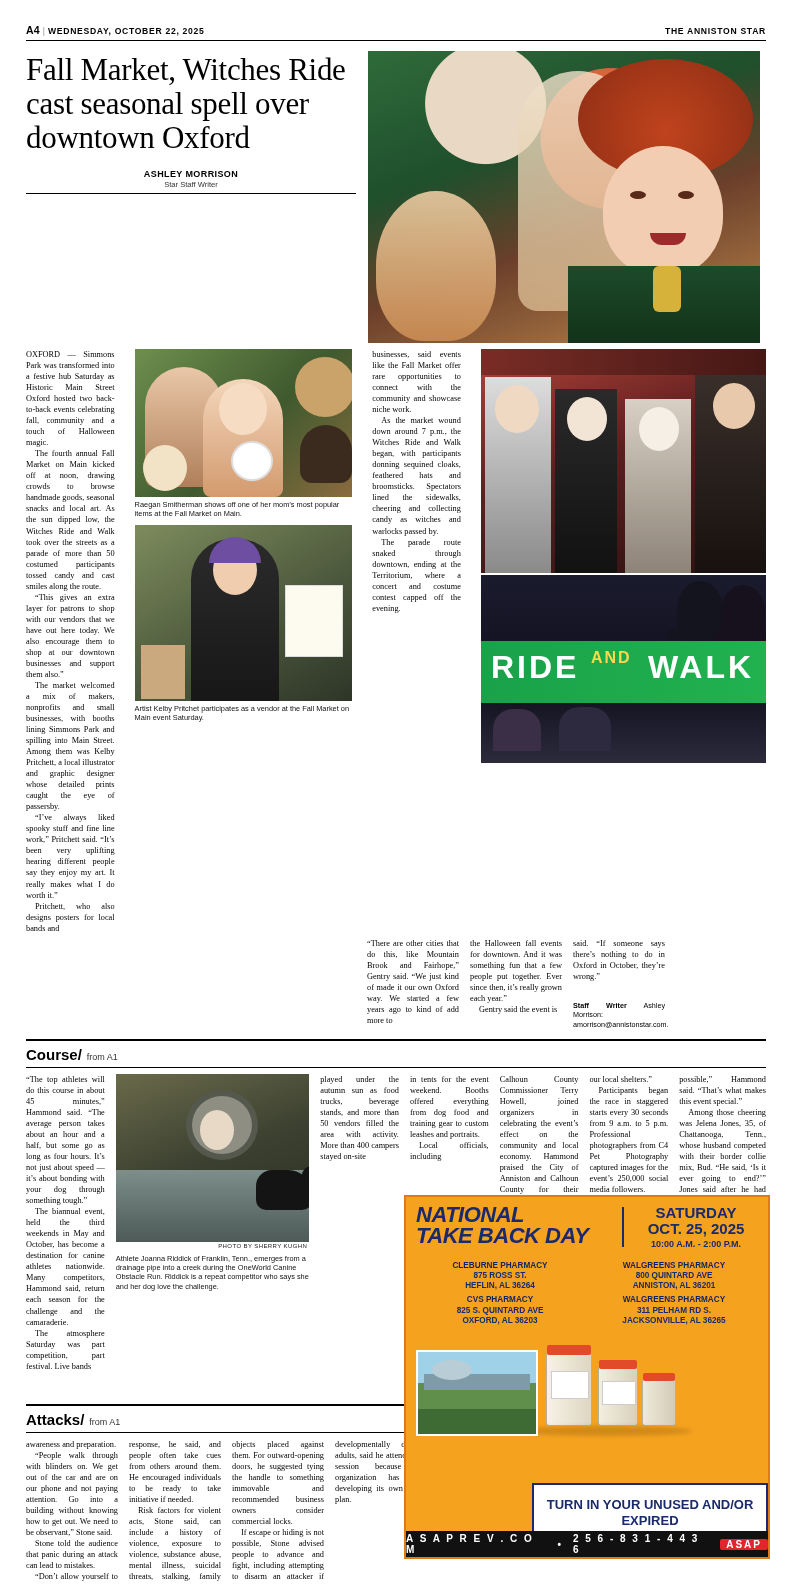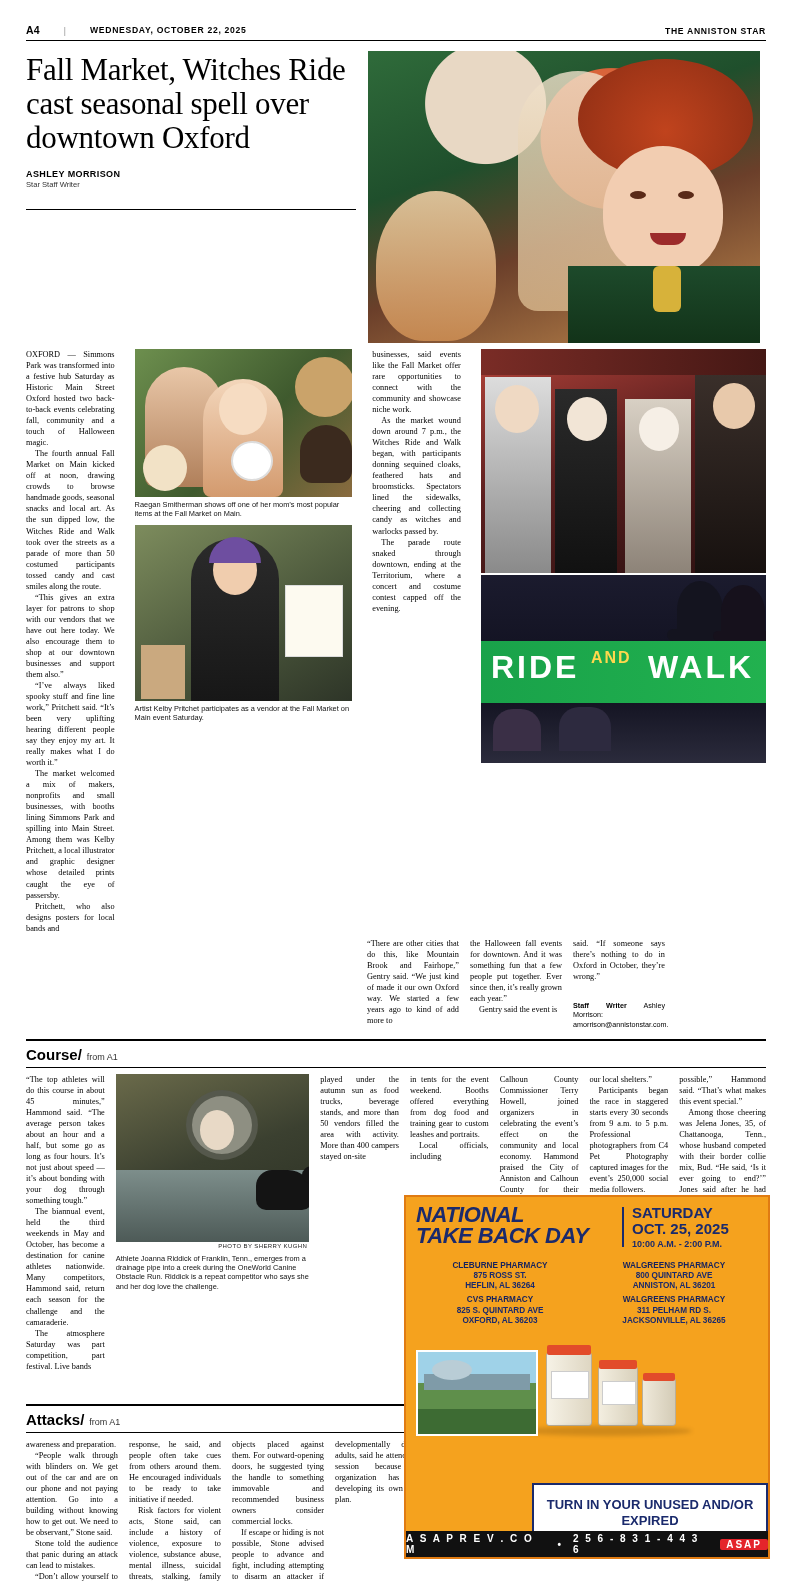--- a/index.html
+++ b/index.html
@@ -6,36 +6,36 @@
   body{font-family:"Liberation Serif", serif;}
   .page{
     width:792px;height:1584px;background:#fff;margin:0 auto;position:relative;
     box-sizing:border-box;padding:24px 26px 18px 26px;overflow:hidden;
   }
   
   .masthead{
     display:flex;align-items:baseline;justify-content:space-between;
     border-bottom:1.6px solid #000;padding-bottom:4px;margin-bottom:10px;
   }
-  .mh-left{display:flex;align-items:center;gap:24px;}
+  .mh-left{display:flex;align-items:flex-end;gap:3px;}
   .mh-page{font-family:"Liberation Sans",sans-serif;font-weight:bold;font-size:10.5px;letter-spacing:.2px;}
   .mh-bar{color:#777;font-size:11px;}
   .mh-date{font-family:"Liberation Sans",sans-serif;font-size:8.6px;letter-spacing:.7px;font-weight:bold;}
   .mh-right{font-family:"Liberation Sans",sans-serif;font-size:8.6px;letter-spacing:.7px;font-weight:bold;}
 
   
   .top-wrap{display:flex;gap:12px;}
   .top-left{width:330px;}
   .headline{
     font-family:"Liberation Serif",serif;font-size:31px;line-height:1.1;
     font-weight:normal;margin:2px 0 14px 0;letter-spacing:-.3px;
   }
   .byline-name{font-family:"Liberation Sans",sans-serif;font-size:9px;font-weight:bold;letter-spacing:.4px;}
   .byline-title{font-family:"Liberation Sans",sans-serif;font-size:7.6px;color:#333;margin-top:1px;}
-  .byline{border-bottom:1px solid #000;padding-bottom:20px;margin-bottom:7px;}
+  .byline{border-bottom:1px solid #000;padding-bottom:4px;margin-bottom:7px;text-align:center;}
   .col{font-size:8.3px;line-height:1.33;text-align:justify;}
   .col p{margin:0;text-indent:9px;}
   .col p.first{text-indent:0;}
   .col p.first::first-letter{}
   .lead{font-family:"Liberation Serif",serif;}
   .lead b{font-weight:bold;}
 
   
   .photo{position:relative;overflow:hidden;background:#ccc;}
   .cap{
@@ -119,22 +119,22 @@
       </div>
     </div>
   </div>
 
   <div style="display:flex;gap:20px;margin-top:6px;">
 
     <div class="col" style="width:92px;">
       <p class="first lead"><b style="font-weight:normal">OXFORD — Simmons Park was transformed into a festive hub Saturday as Historic Main Street Oxford hosted two back-to-back events celebrating fall, community and a touch of Halloween magic.</b></p>
       <p>The fourth annual Fall Market on Main kicked off at noon, drawing crowds to browse handmade goods, seasonal snacks and local art. As the sun dipped low, the Witches Ride and Walk took over the streets as a parade of more than 50 costumed participants tossed candy and cast smiles along the route.</p>
       <p>“This gives an extra layer for patrons to shop with our vendors that we have out here today. We also encourage them to shop at our downtown businesses and support them also.”</p>
+      <p>The market welcomed a mix of makers, nonprofits and small businesses, with booths lining Simmons Park and spilling into Main Street. Among them was Kelby Pritchett, a local illustrator and graphic designer whose detailed prints caught the eye of passersby.</p>
       <p>“I’ve always liked spooky stuff and fine line work,” Pritchett said. “It’s been very uplifting hearing different people say they enjoy my art. It really makes what I do worth it.”</p>
-      <p>The market welcomed a mix of makers, nonprofits and small businesses, with booths lining Simmons Park and spilling into Main Street. Among them was Kelby Pritchett, a local illustrator and graphic designer whose detailed prints caught the eye of passersby.</p>
       <p>Pritchett, who also designs posters for local bands and</p>
     </div>
 
     <div style="width:226px;">
       <div class="photo" style="height:148px;background:linear-gradient(135deg,#6d8f4e,#3f5a2e 55%,#8a6b3f);">
         <div style="position:absolute;left:10px;top:18px;width:78px;height:120px;background:linear-gradient(180deg,#e9c7a8,#b07f5a);border-radius:40px 40px 10px 10px;"></div>
         <div style="position:absolute;left:68px;top:30px;width:80px;height:118px;background:linear-gradient(180deg,#f3d6bb,#d39a6e);border-radius:40px 40px 8px 8px;"></div>
         <div style="position:absolute;left:84px;top:34px;width:48px;height:52px;background:#f6dcc2;border-radius:50%;"></div>
         <div style="position:absolute;left:96px;top:92px;width:38px;height:36px;background:#fff;border-radius:50%;border:2px solid #ddd;"></div>
         <div style="position:absolute;left:160px;top:8px;width:60px;height:60px;background:#caa36a;border-radius:50%;"></div>
@@ -293,21 +293,21 @@
   </div>
 
   <div class="ad" style="position:absolute;left:404px;top:1195px;width:362px;height:360px;">
 
     <div class="ad-top" style="padding:8px 8px 0 10px;">
       <div style="flex:1;">
         <div class="ad-title" style="font-size:22px;">NATIONAL</div>
         <div class="ad-title" style="font-size:22px;">TAKE BACK DAY</div>
       </div>
       <div style="width:2px;background:#1a2a6c;margin:2px 8px 2px 6px;"></div>
-      <div style="width:128px;">
+      <div style="width:128px;text-align:center;">
         <div class="ad-date" style="font-size:15px;line-height:1.05;">SATURDAY</div>
         <div class="ad-date" style="font-size:15px;line-height:1.05;">OCT. 25, 2025</div>
         <div class="ad-date" style="font-size:9px;margin-top:2px;">10:00 A.M. - 2:00 P.M.</div>
       </div>
     </div>
 
     <div style="display:grid;grid-template-columns:1fr 1fr;gap:4px 10px;padding:12px 12px 6px 12px;text-align:center;">
       <div class="pharm">
         <div class="nm">CLEBURNE PHARMACY</div>
         <div>875 ROSS ST.</div>

